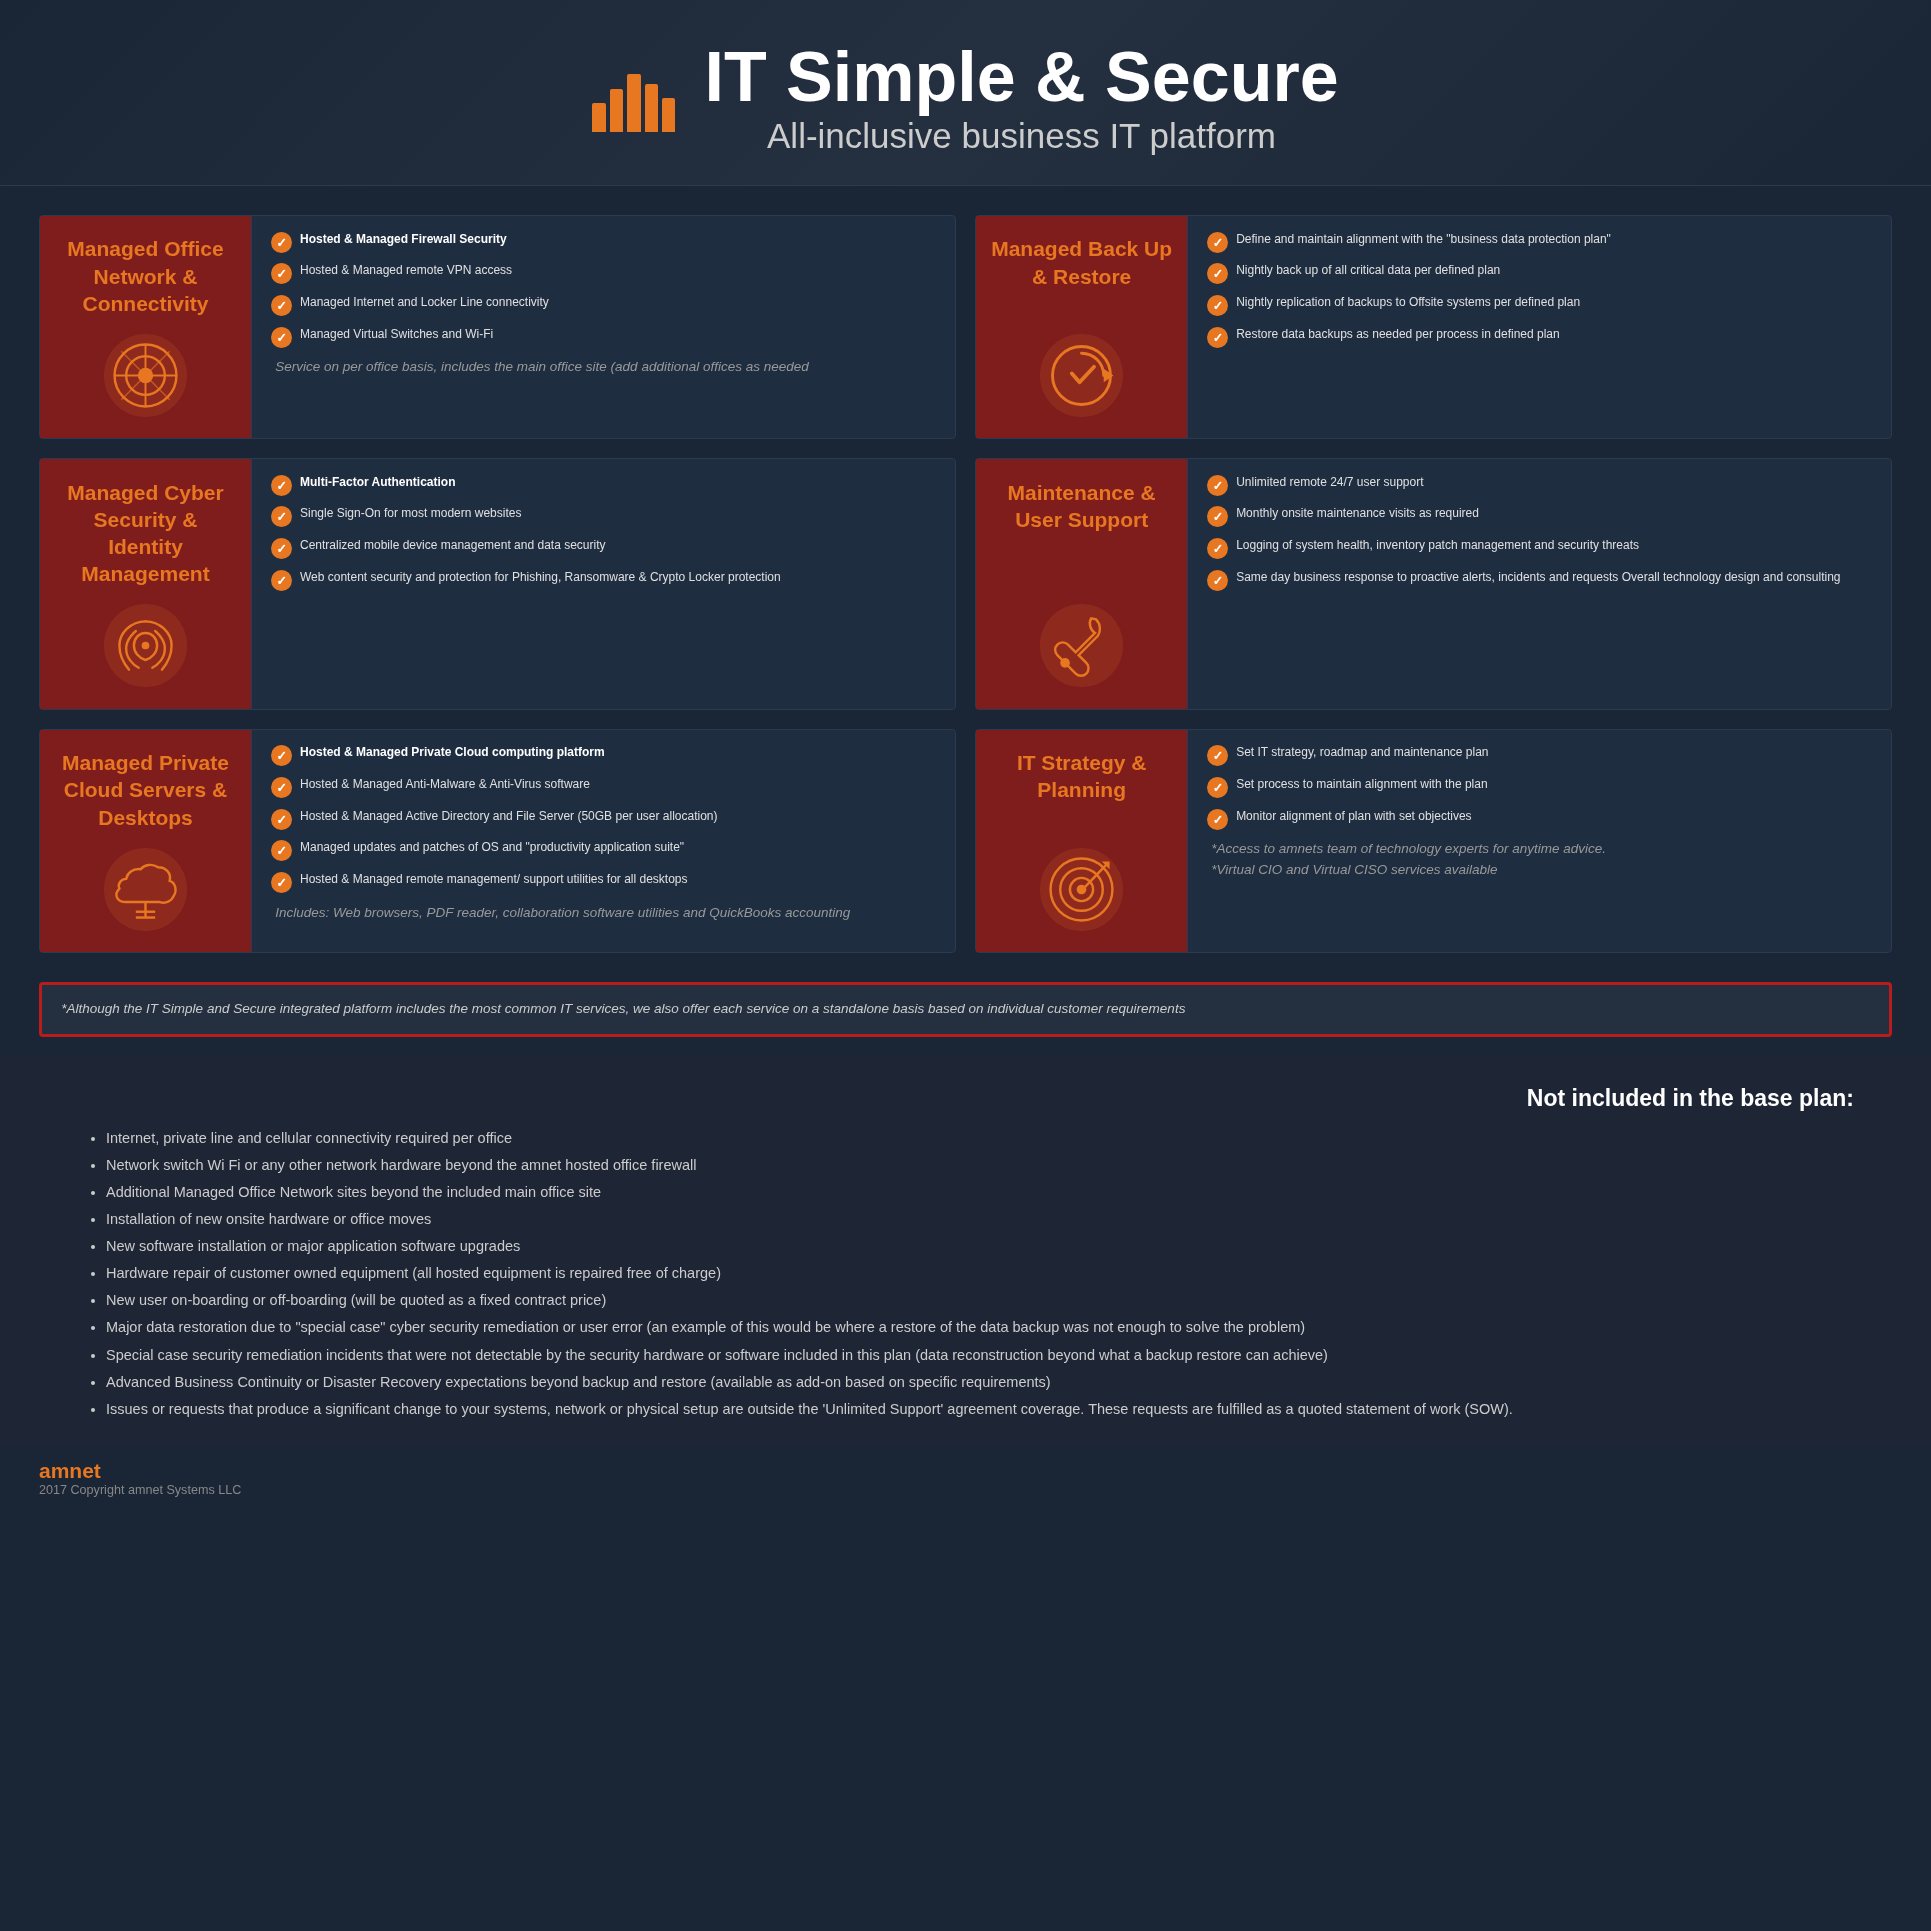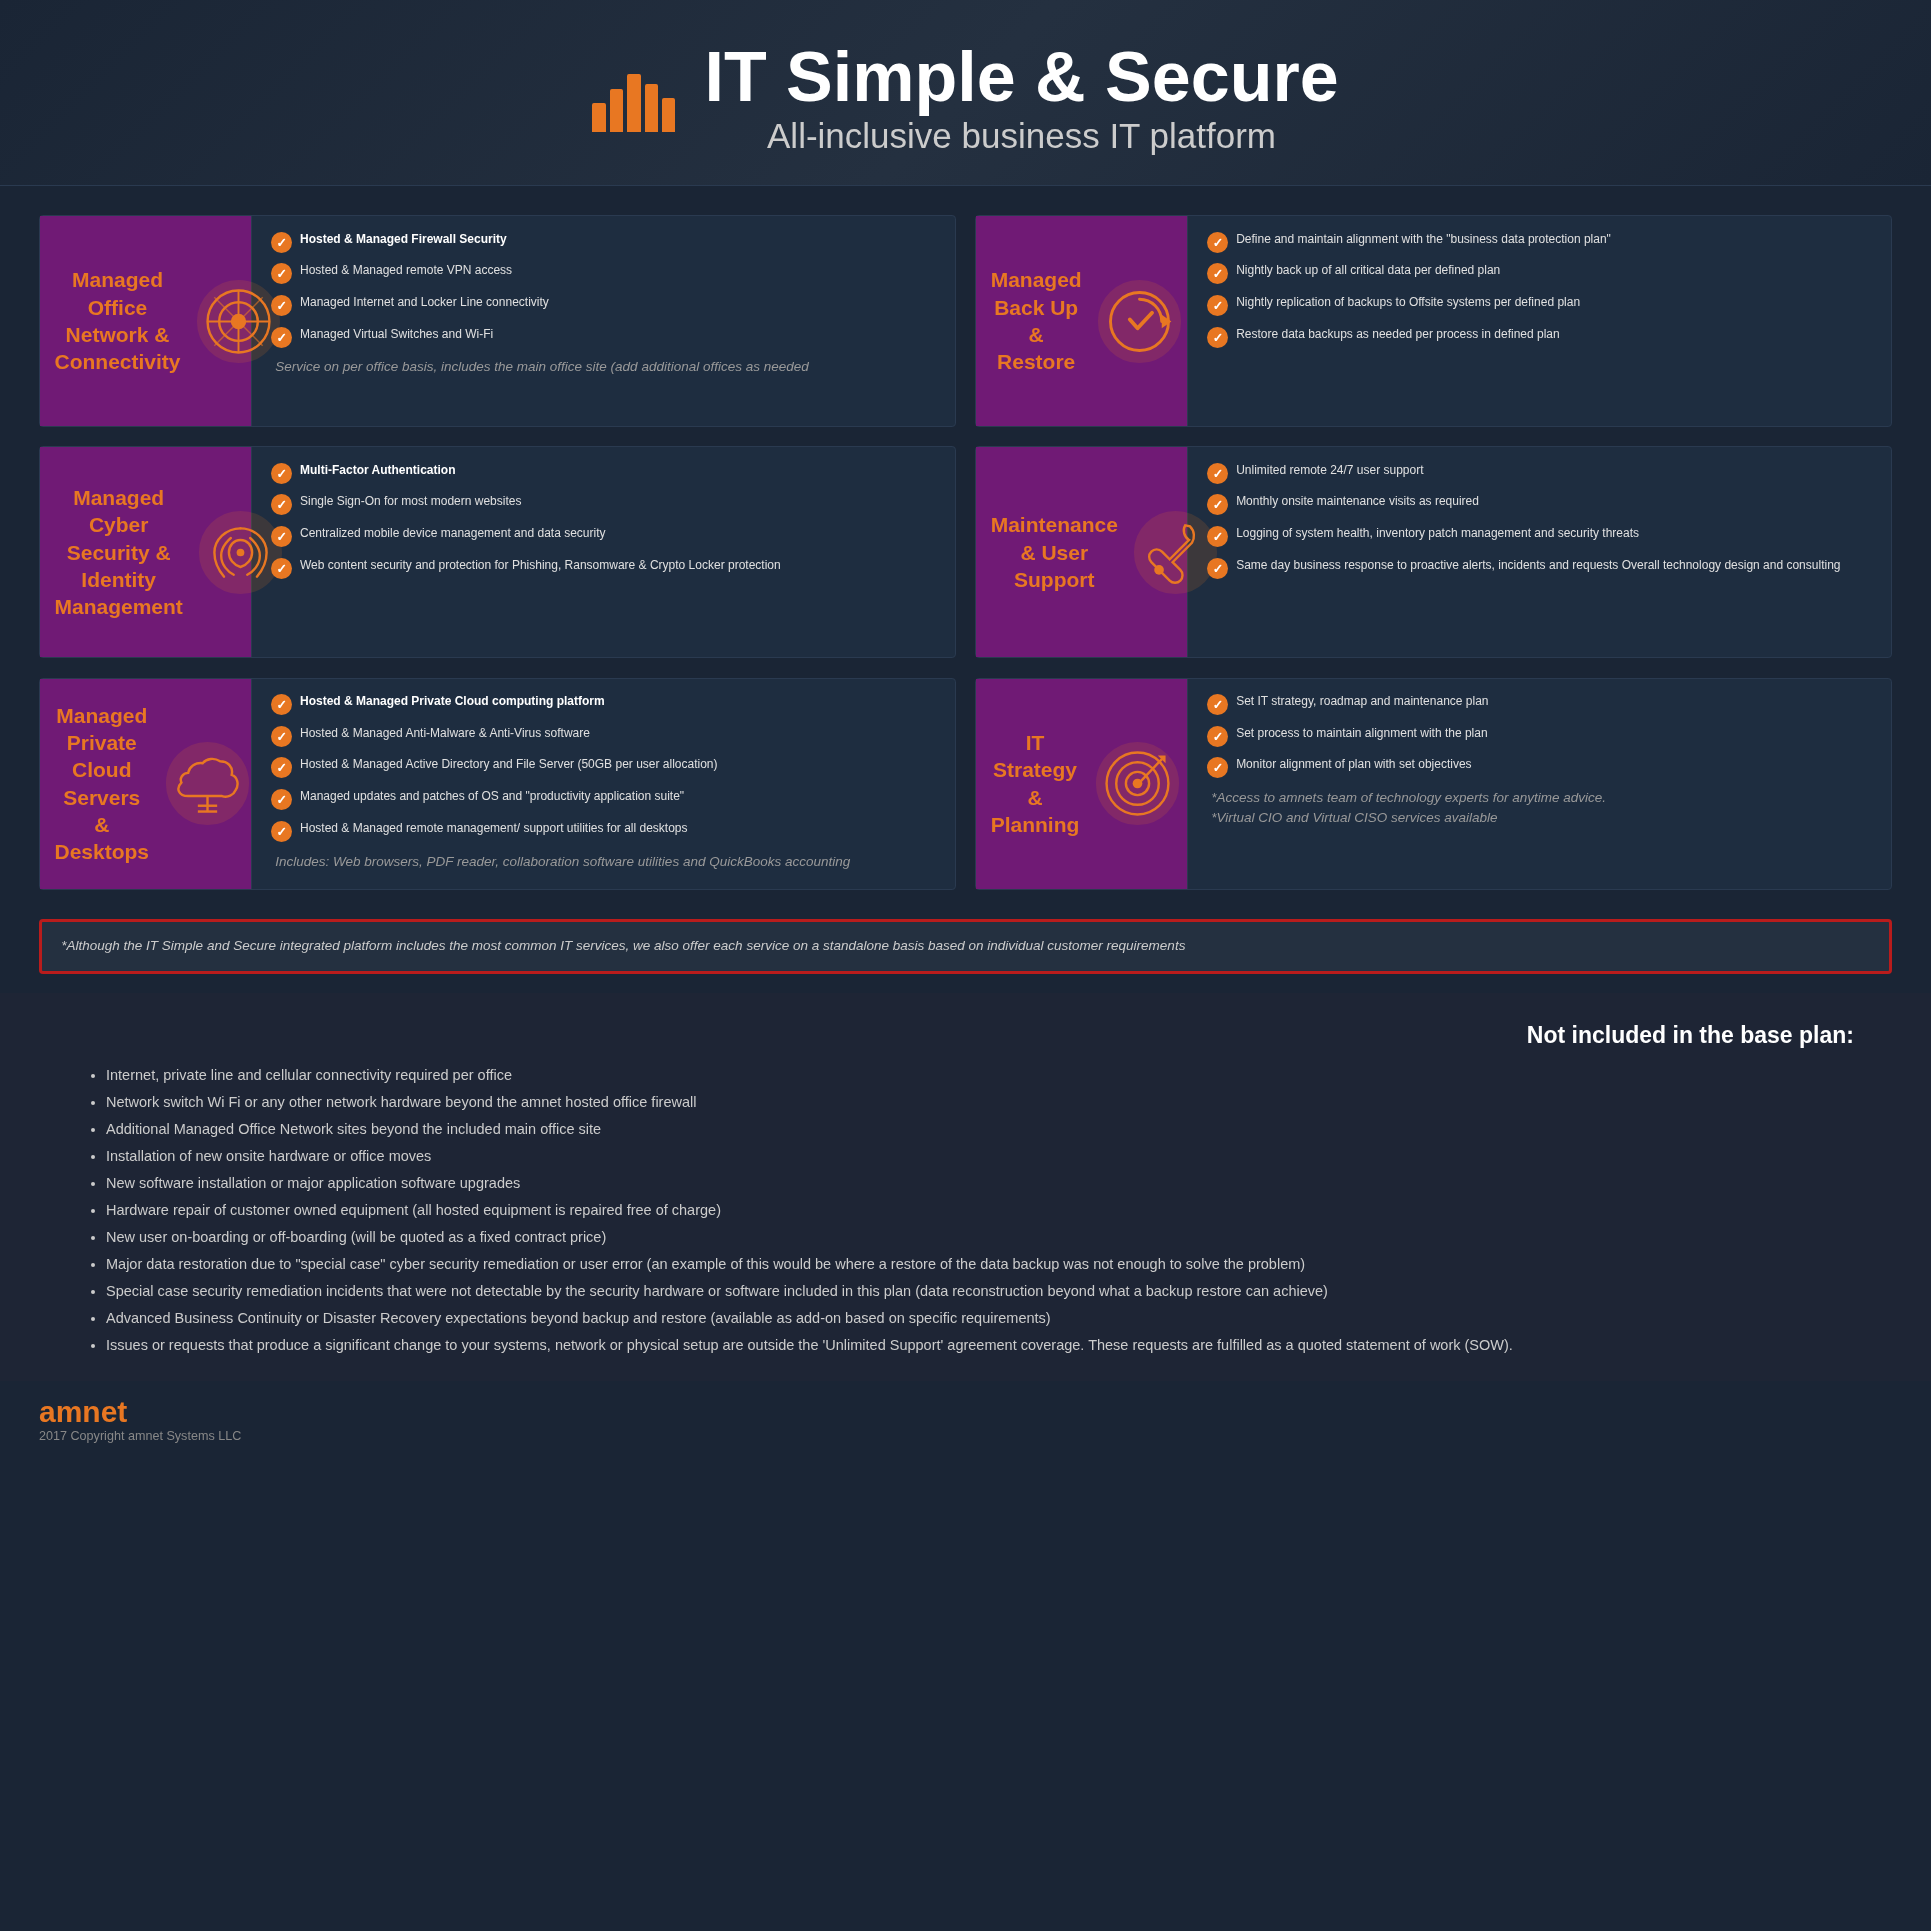--- a/index.html
+++ b/index.html
@@ -65,26 +65,26 @@
     .section-card {
       background: #1e2d40;
       border: 1px solid #2a3a50;
       border-radius: 3.9px;
       display: grid;
       grid-template-columns: 212px 1fr;
       min-height: 212px;
     }
 
     .section-left {
-      background: #701a75;
+      background: #7f1d1d;
       padding: 19.3px 14.5px;
       display: flex;
-      flex-direction: row;
+      flex-direction: column;
       align-items: center;
-      justify-content: flex-start;
+      justify-content: space-between;
       gap: 14.5px;
       border-right: 1px solid #2a3a50;
     }
 
     .section-title {
       color: #e87722;
       font-size: 21px;
       font-weight: bold;
       text-align: center;
       line-height: 1.3;
@@ -191,21 +191,21 @@
     }
 
     
     .copyright {
       padding: 14.5px 39px;
       font-size: 12.6px;
       color: #888888;
     }
 
     .copyright .brand {
-      font-size: 30px;
+      font-size: 21px;
       font-weight: bold;
       color: #e87722;
       display: block;
     }
 
     
     svg { overflow: visible; }
   </style>
 </head>
 <body>

